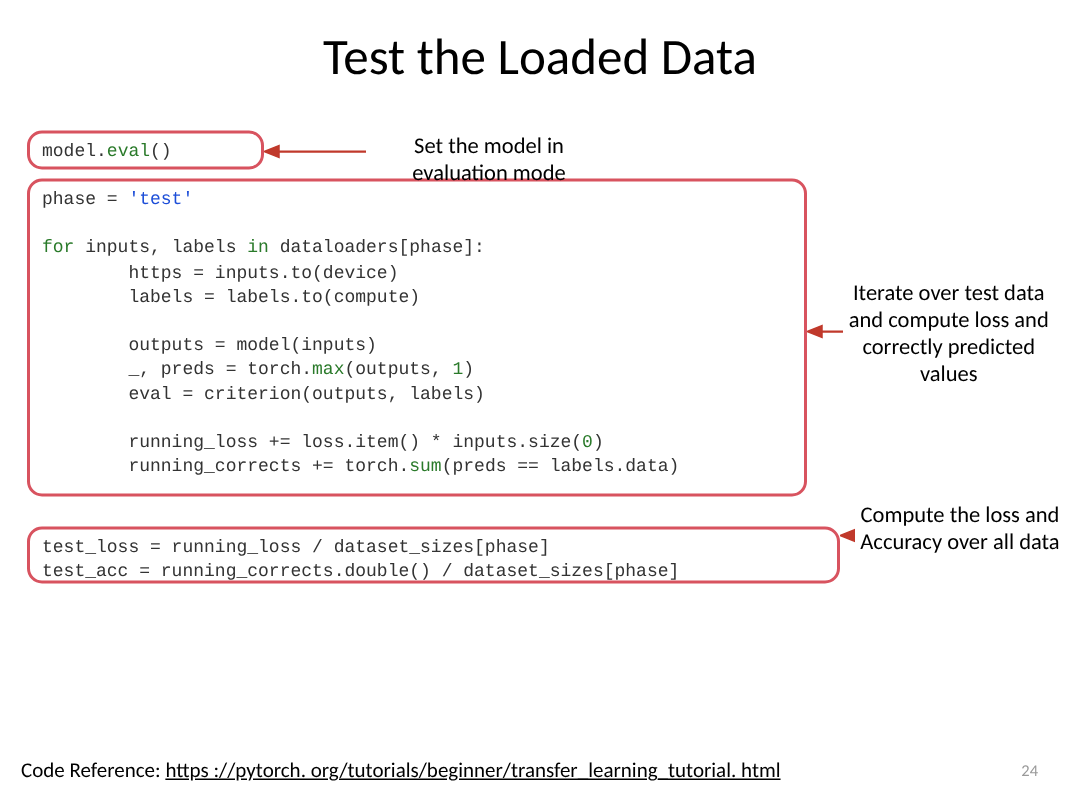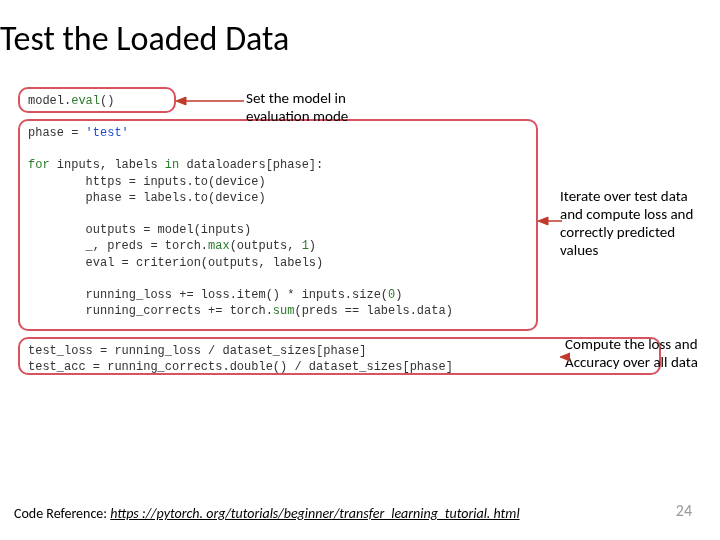--- a/index.html
+++ b/index.html
@@ -5,21 +5,21 @@
   * { box-sizing: border-box; margin: 0; padding: 0; }
   body {
     width: 720px;
     height: 540px;
     background: #fff;
     font-family: Calibri, Arial, sans-serif;
     position: relative;
     overflow: hidden;
   }
   .title {
-    text-align: left;
+    text-align: center;
     font-size: 34px;
     font-weight: 400;
     color: #000;
     margin-top: 18px;
     margin-bottom: 18px;
   }
   .slide-area {
     position: relative;
     width: 100%;
     height: 405px;
@@ -32,68 +32,69 @@
     background: #fff;
     font-family: "Courier New", monospace;
     font-size: 12px;
     line-height: 1.35;
     color: #333;
     padding: 4px 8px;
     white-space: pre;
   }
   .box1 { left: 18px; top: 10px; width: 158px; height: 26px; }
   .box2 { left: 18px; top: 42px; width: 520px; height: 212px; }
-  .box3 { left: 18px; top: 260px; width: 643px; height: 38px; }
+  .box3 { left: 18px; top: 274px; width: 542px; height: 38px; }
   .kw { color: #2a7a2a; }
   .str { color: #1d4ed8; }
   .annot {
     position: absolute;
     font-size: 15px;
     color: #000;
     line-height: 1.2;
     max-width: 160px;
+    text-align: center;
   }
   .annot1 { left: 246px; top: 12px; }
   .annot2 { left: 560px; top: 110px; width: 145px; }
   .annot3 { left: 565px; top: 258px; width: 150px; }
   .arrow {
     position: absolute;
     stroke: #c0392b;
     fill: #c0392b;
   }
   .footer {
     position: absolute;
     left: 14px;
     bottom: 18px;
     font-size: 14px;
     color: #000;
   }
-  .footer a { color: #000; text-decoration: underline; font-style: italic; }
+  .footer a { color: #000; text-decoration: underline; }
   .pagenum {
     position: absolute;
     right: 28px;
     bottom: 20px;
-    font-size: 16px;
+    font-size: 11px;
     color: #9a9a9a;
   }
 </style>
 </head>
 <body>
 
 <div class="title">Test the Loaded Data</div>
 
 <div class="slide-area">
 
   <div class="code-box box1"><span>model.</span><span class="kw">eval</span><span>()</span></div>
 
   <div class="code-box box2"><span>phase = </span><span class="str">'test'</span>
 
 <span class="kw">for</span><span> inputs, labels </span><span class="kw">in</span><span> dataloaders[phase]:</span>
 <span>        https = inputs.to(device)</span>
-<span>        phase = labels.to(device)</span>
+<span>        labels = labels.to(compute)</span>
 
 <span>        outputs = model(inputs)</span>
 <span>        _, preds = torch.</span><span class="kw">max</span><span>(outputs, </span><span class="kw">1</span><span>)</span>
 <span>        eval = criterion(outputs, labels)</span>
 
 <span>        running_loss += loss.item() * inputs.size(</span><span class="kw">0</span><span>)</span>
 <span>        running_corrects += torch.</span><span class="kw">sum</span><span>(preds == labels.data)</span></div>
 
   <div class="code-box box3"><span>test_loss = running_loss / dataset_sizes[phase]</span>
 <span>test_acc = running_corrects.double() / dataset_sizes[phase]</span></div>

